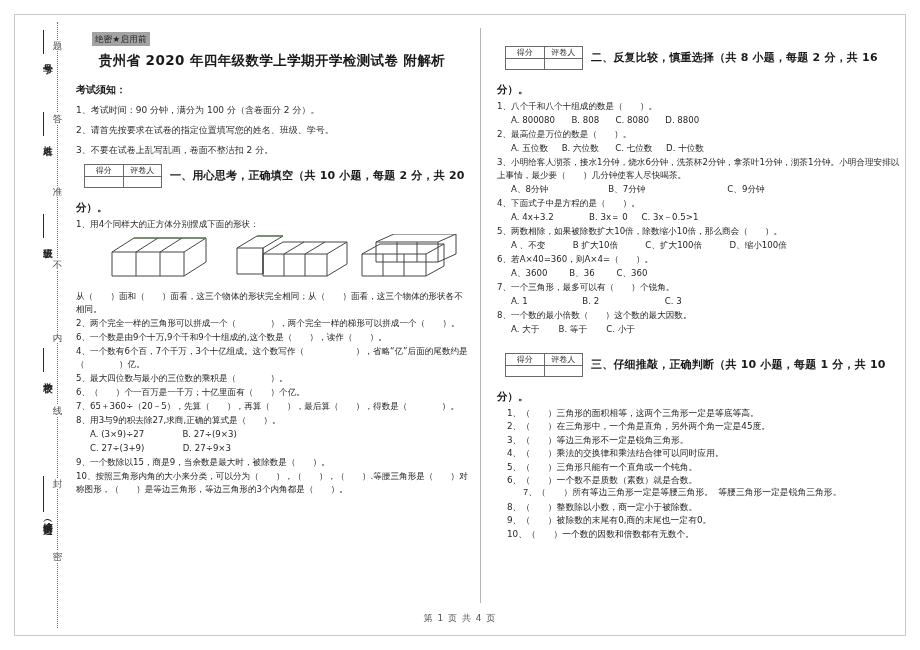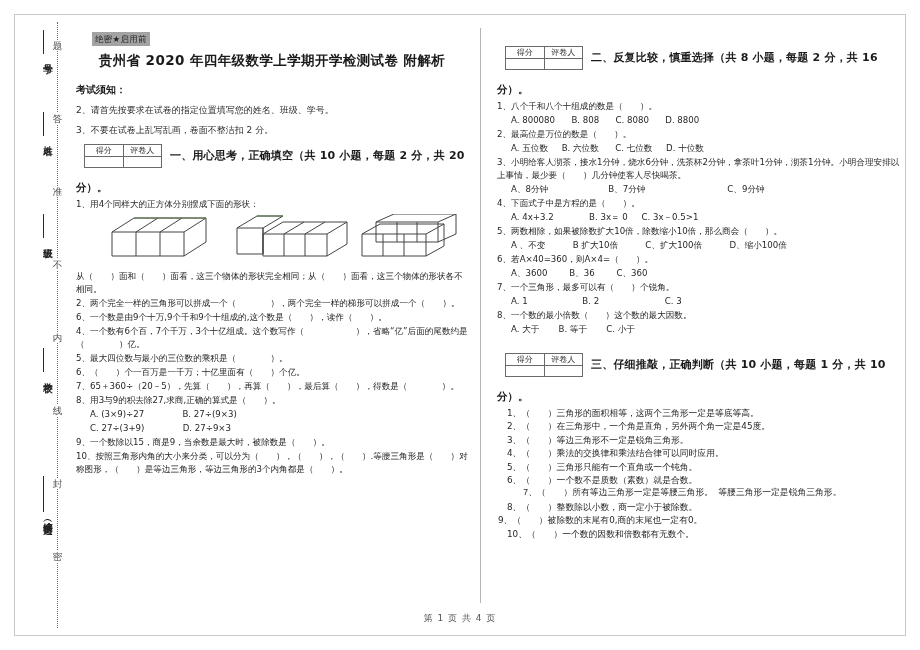--- a/index.html
+++ b/index.html
@@ -264,20 +264,21 @@
   </div>
 
   <div id="col-left">
 
     <div class="secret-tag">绝密★启用前</div>
 
     <div class="paper-title">贵州省 2020 年四年级数学上学期开学检测试卷 附解析</div>
 
 
     <div class="notice-head">考试须知：</div>
+    <div class="notice-item">1、考试时间：90 分钟，满分为 100 分（含卷面分 2 分）。</div>
     <div class="notice-item">2、请首先按要求在试卷的指定位置填写您的姓名、班级、学号。</div>
     <div class="notice-item">3、不要在试卷上乱写乱画，卷面不整洁扣 2 分。</div>
 
     
     <div class="section-head">
       <table class="grader-box">
         <tbody>
             <tr>
           <td>得分</td>
           <td>评卷人</td>
@@ -408,20 +409,20 @@
     <div class="section-title-cont">分）。</div>
 
     <div class="tf" style="margin-left:10px;">1、（　　）三角形的面积相等，这两个三角形一定是等底等高。</div>
     <div class="tf" style="margin-left:10px;">2、（　　）在三角形中，一个角是直角，另外两个角一定是45度。</div>
     <div class="tf" style="margin-left:10px;">3、（　　）等边三角形不一定是锐角三角形。</div>
     <div class="tf" style="margin-left:10px;">4、（　　）乘法的交换律和乘法结合律可以同时应用。</div>
     <div class="tf" style="margin-left:10px;">5、（　　）三角形只能有一个直角或一个钝角。</div>
     <div class="tf" style="margin-left:10px;">6、（　　）一个数不是质数（素数）就是合数。</div>
     <div class="tf" style="margin-left:26px;font-family:Liberation Mono, monospace;">7、（　　）所有等边三角形一定是等腰三角形。 等腰三角形一定是锐角三角形。</div>
     <div class="tf" style="margin-left:10px;">8、（　　）整数除以小数，商一定小于被除数。</div>
-    <div class="tf" style="margin-left:1px;">9、（　　）被除数的末尾有0,商的末尾也一定有0。</div>
+    <div class="tf" style="margin-left:10px;">9、（　　）被除数的末尾有0,商的末尾也一定有0。</div>
     <div class="tf" style="margin-left:10px;">10、（　　）一个数的因数和倍数都有无数个。</div>
 
   </div>
 
   <div id="footer">第 1 页  共 4 页</div>
 
 </div>
 
 </body></html>

